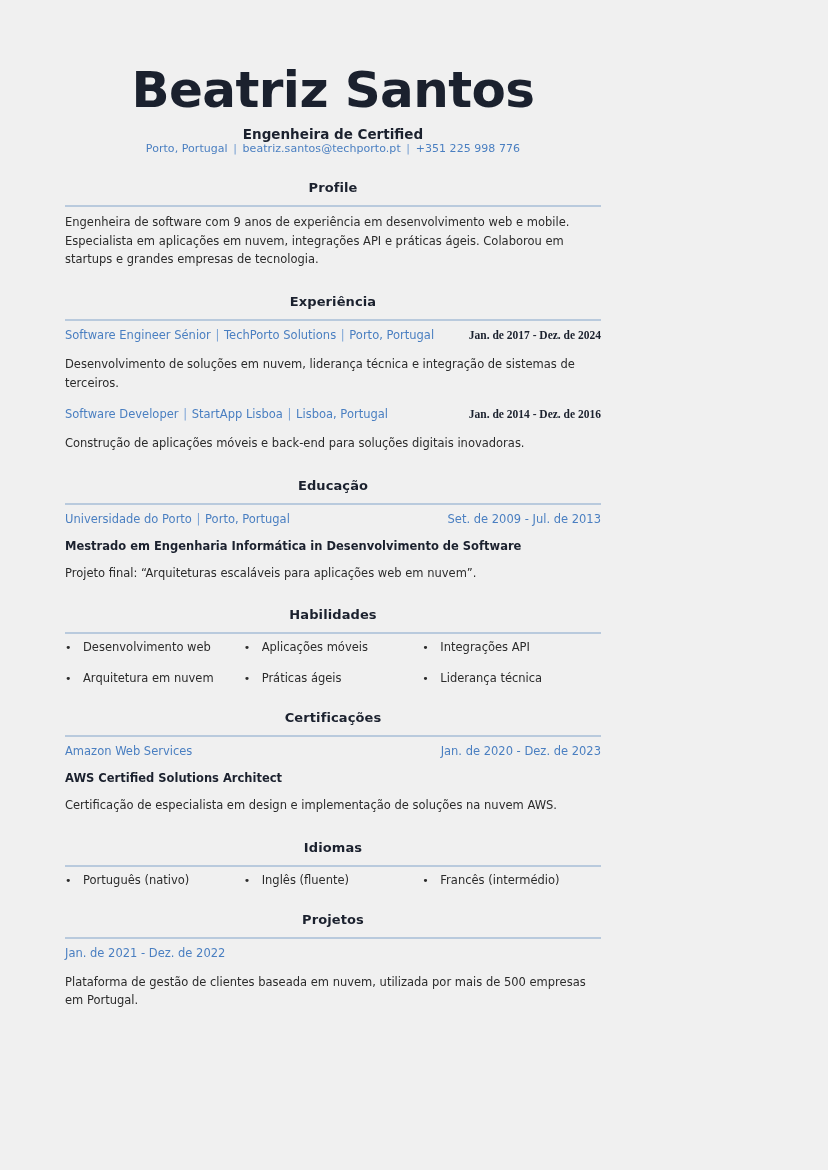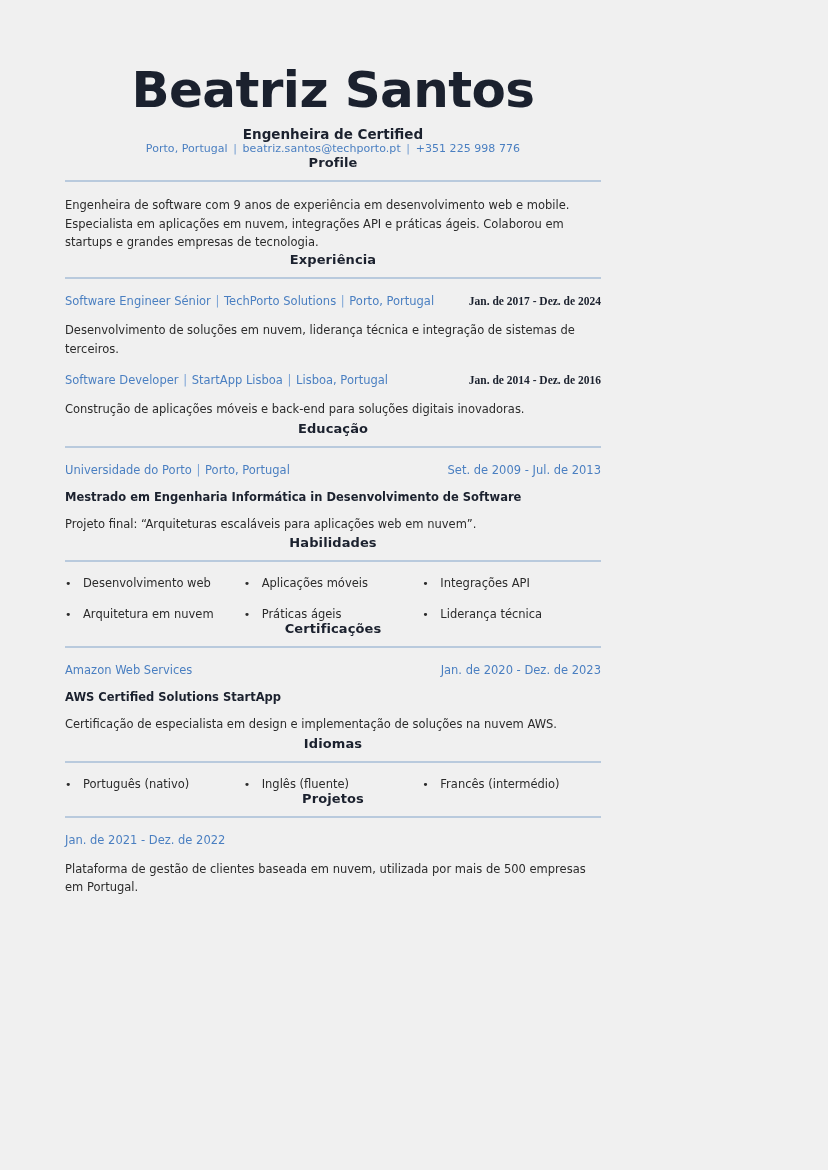--- a/index.html
+++ b/index.html
@@ -44,38 +44,38 @@
   }
 
   .contact-line {
     font-size: 11px;
     color: #4a7fc1;
     letter-spacing: 0.05px;
   }
   .contact-sep { color: #6f9ad0; padding: 0 2px; }
 
   
-  .section { }
+  .section { margin-top: 25px; }
 
   .section-title {
     text-align: center;
     font-size: 13px;
     font-weight: 700;
     color: #1b212e;
     letter-spacing: 0.1px;
   }
 
   .divider {
     margin-top: 10px;
     height: 2px;
     background: #b9cadd;
     width: 100%;
   }
 
-  .section-body { padding-top: 14px; }
+  .section-body { padding-top: 6px; }
 
   .para {
     font-size: 11.5px;
     line-height: 1.62;
     color: #2b2b2b;
   }
 
   
   .entry { margin-bottom: 2px; }
   .entry + .entry { margin-top: 14px; }
@@ -259,21 +259,21 @@
 
   <div class="section">
     <div class="section-title">Certificações</div>
     <div class="divider"></div>
     <div class="section-body">
       <div class="entry">
         <div class="entry-head">
           <div class="entry-org">Amazon Web Services</div>
           <div class="entry-date-blue">Jan. de 2020 - Dez. de 2023</div>
         </div>
-        <div class="entry-degree">AWS Certified Solutions StartApp</div>
+        <div class="entry-degree">AWS Certified Solutions Architect</div>
         <div class="entry-desc">Certificação de especialista em design e implementação de soluções na nuvem AWS.</div>
       </div>
     </div>
   </div>
 
   <div class="section">
     <div class="section-title">Idiomas</div>
     <div class="divider"></div>
     <div class="section-body">
       <div class="bullet-grid">

